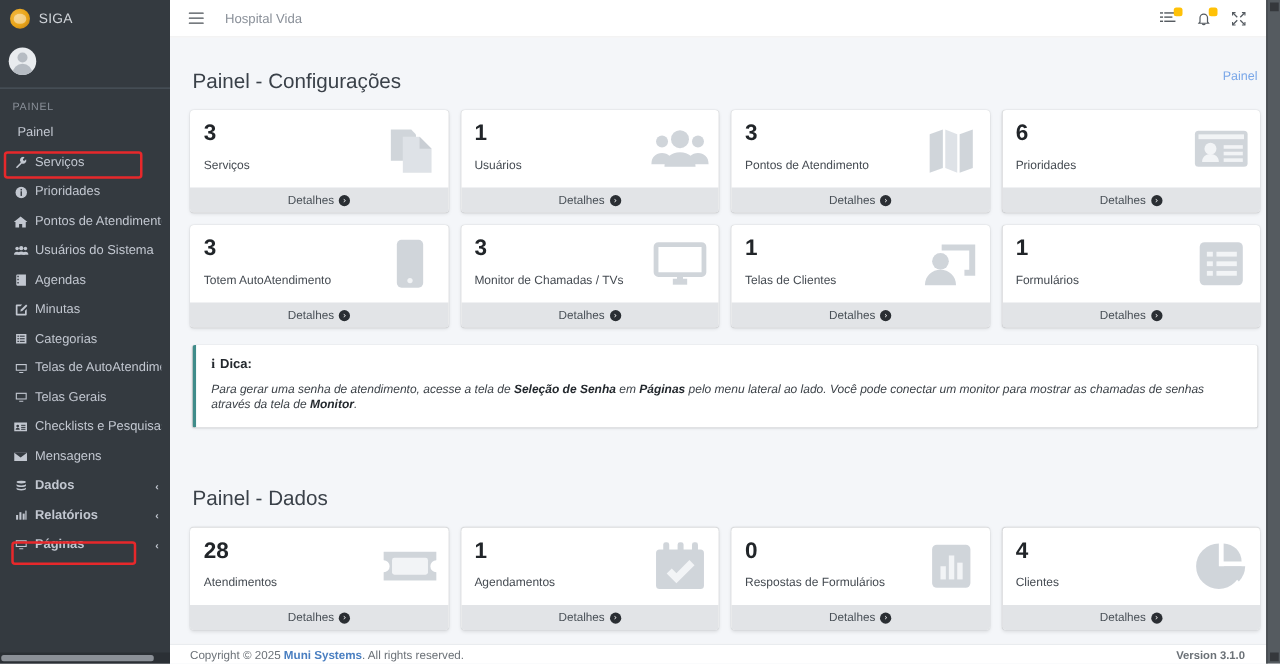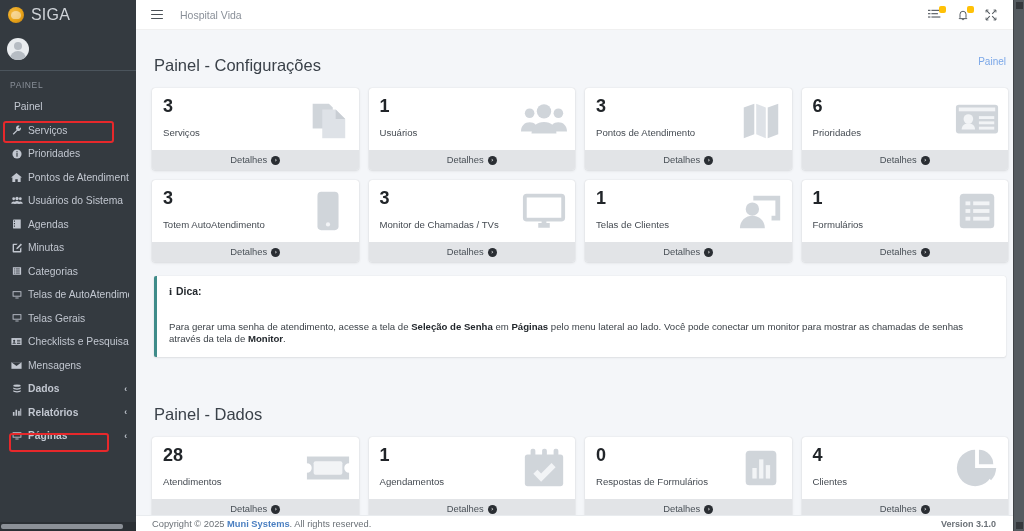--- a/index.html
+++ b/index.html
@@ -28,21 +28,21 @@
   .brand-logo {
     width: 16px; height: 16px; border-radius: 50%;
     background: radial-gradient(circle at 35% 35%, #f3b841 0%, #e8a317 55%, #b8791a 100%);
     position: relative; flex: 0 0 16px;
   }
   .brand-logo::after{
     content:""; position:absolute; left:3px; top:4px;
     width:10px;height:8px;border-radius:50% 50% 45% 45%;
     background:rgba(255,255,255,.45);
   }
-  .brand-text { font-size: 16px; color: #cfd3d8; letter-spacing:.2px; }
+  .brand-text { font-size: 11px; color: #cfd3d8; letter-spacing:.2px; }
 
   .sidebar-user {
     height: 38px; display: flex; align-items: center; padding-left: 7px;
   }
   .avatar {
     width: 22px; height: 22px; border-radius: 50%;
     background: #e9ecef; position: relative; overflow: hidden;
   }
   .avatar::before{
     content:""; position:absolute; left:7px; top:4px;
@@ -148,21 +148,21 @@
     font-family:"DejaVu Sans",sans-serif;
   }
 
   .tip {
     margin: 14px 2px 0 2px; background:#fff; border-left: 3px solid #3f8c8a;
     border-radius: 2px; padding: 9px 12px 11px 12px;
     box-shadow: 0 0 1px rgba(0,0,0,.16), 0 1px 2px rgba(0,0,0,.08);
   }
   .tip-title { font-size:10.4px; color:#23282d; font-weight:bold; display:flex; gap:4px; align-items:center;}
   .tip-i { font-family:"Liberation Serif",serif; font-weight:bold; font-size:11px; }
-  .tip-body { font-size:9.6px; color:#3c4248; margin-top:24px; line-height:1.3; }
+  .tip-body { font-size:9.6px; color:#3c4248; margin-top:9px; line-height:1.3;font-style:italic; }
   .tip-body b { font-weight:bold; color:#23282d; }
 
   .spacer { height: 42px; }
 
   .footer {
     position:absolute; left:0; right:0; bottom:0; height: 16px;
     background:#fff; border-top:1px solid #e9ecef;
     display:flex; align-items:center; justify-content:space-between;
     padding: 0 28px 0 16px; font-size: 9.3px; color:#6b7177;
   }

